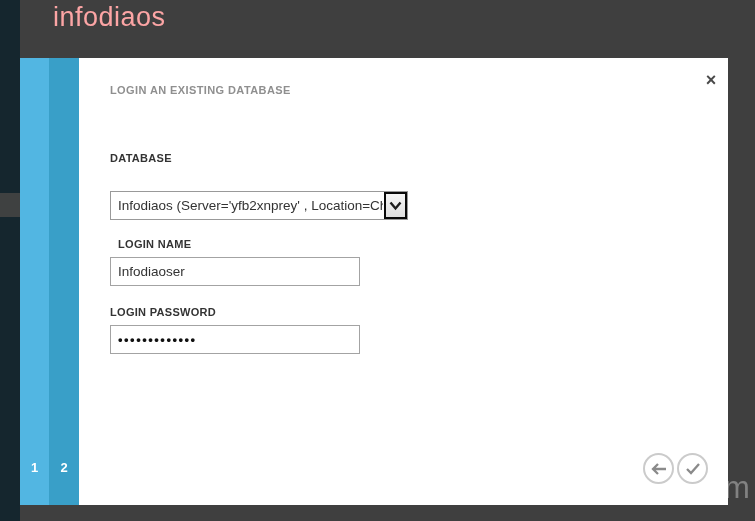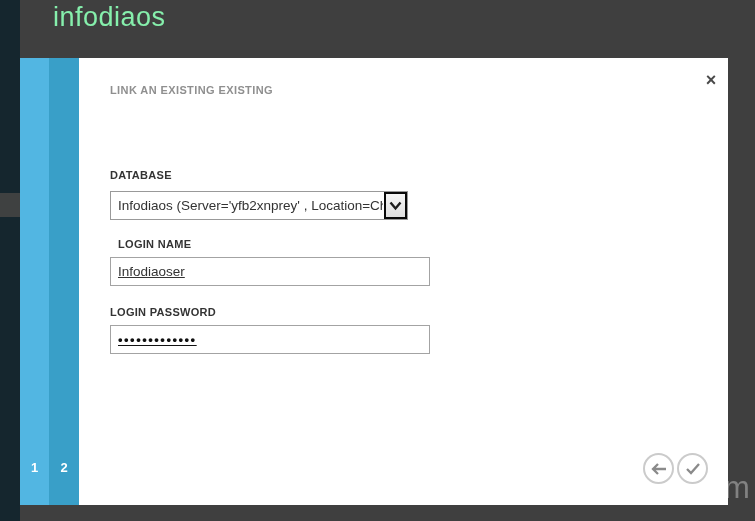--- a/index.html
+++ b/index.html
@@ -14,21 +14,21 @@
   .left-rail {
     position:absolute; left:0; top:0; width:20px; height:521px;
     background:#15262e;
   }
   .rail-highlight {
     position:absolute; left:0; top:193px; width:20px; height:24px;
     background:#3f4141;
   }
   .bg-title {
     position:absolute; left:53px; top:2px;
-    font-size:27px; font-weight:300; color:#86efac;
+    font-size:27px; font-weight:300; color:#fca5a5;
     letter-spacing:0.5px;
   }
   .watermark {
     position:absolute; left:724px; top:470px;
     font-size:31px; color:#828282; font-weight:400;
   }
 
   
   .dialog {
     position:absolute; left:20px; top:58px; width:708px; height:447px;
@@ -60,21 +60,21 @@
   .dlg-title {
     position:absolute; left:88px; top:44px;
     font-size:30px; font-weight:300; color:#4f4f4f;
   }
 
   .field-label {
     position:absolute; left:90px;
     font-size:11px; font-weight:600; color:#333333;
     letter-spacing:0.3px;
   }
-  .lbl-0 { top:111px; }
+  .lbl-0 { top:94px; }
   .lbl-1 { top:180px;padding-left:8px; }
   .lbl-2 { top:248px; }
 
   .select-box {
     position:absolute; left:90px; top:133px; width:298px; height:29px;
     border:1px solid #999999; background:#ffffff; cursor:pointer;
   }
   .select-value {
     position:absolute; left:7px; top:0; right:24px; height:27px;
     line-height:27px; font-size:13.5px; color:#333333;
@@ -82,26 +82,25 @@
   }
   .chevron-btn {
     position:absolute; right:0; top:0; width:23px; height:27px;
     border:2px solid #0a0a0a;
     background:linear-gradient(#f6f6f6,#e0e0e0);
     display:flex; align-items:center; justify-content:center;
     cursor:pointer;
   }
 
   .text-input {
-    position:absolute; left:90px; width:320px; height:29px;
+    position:absolute; left:90px; width:250px; height:29px;
     border:1px solid #a3a3a3; background:#ffffff;
     padding:0 7px; font-size:13.5px; color:#333333;
     font-family:"Liberation Sans","DejaVu Sans",sans-serif;
     outline:none;
-    text-decoration:underline;
   }
   .inp-1 { top:199px; }
   .inp-2 {
     top:267px;
     font-size:13px; font-weight:bold; letter-spacing:1.5px; color:#111111;
   }
 
   .nav-btn {
     position:absolute; top:395px; width:31px; height:31px;
     border:2px solid #cbcbcb; border-radius:50%;
@@ -127,21 +126,21 @@
     <div class="step-num">1</div>
   </div>
   <div class="stripe stripe-2">
     <div class="step-num">2</div>
   </div>
 
   <div class="close-btn">
     <span>×</span>
   </div>
 
-  <div class="eyebrow">LINK AN EXISTING EXISTING</div>
+  <div class="eyebrow">LOGIN AN EXISTING DATABASE</div>
 
   <div class="field-label lbl-0">DATABASE</div>
   <div class="select-box">
     <div class="select-value">Infodiaos (Server='yfb2xnprey' , Location=China</div>
     <div class="chevron-btn">
       <span>
         <svg width="13" height="10" viewBox="0 0 13 10">
           <polyline points="1.5,1.5 6.5,7.5 11.5,1.5" fill="none" stroke="#1c1c1c" stroke-width="2.4"></polyline>
         </svg>
       </span>

